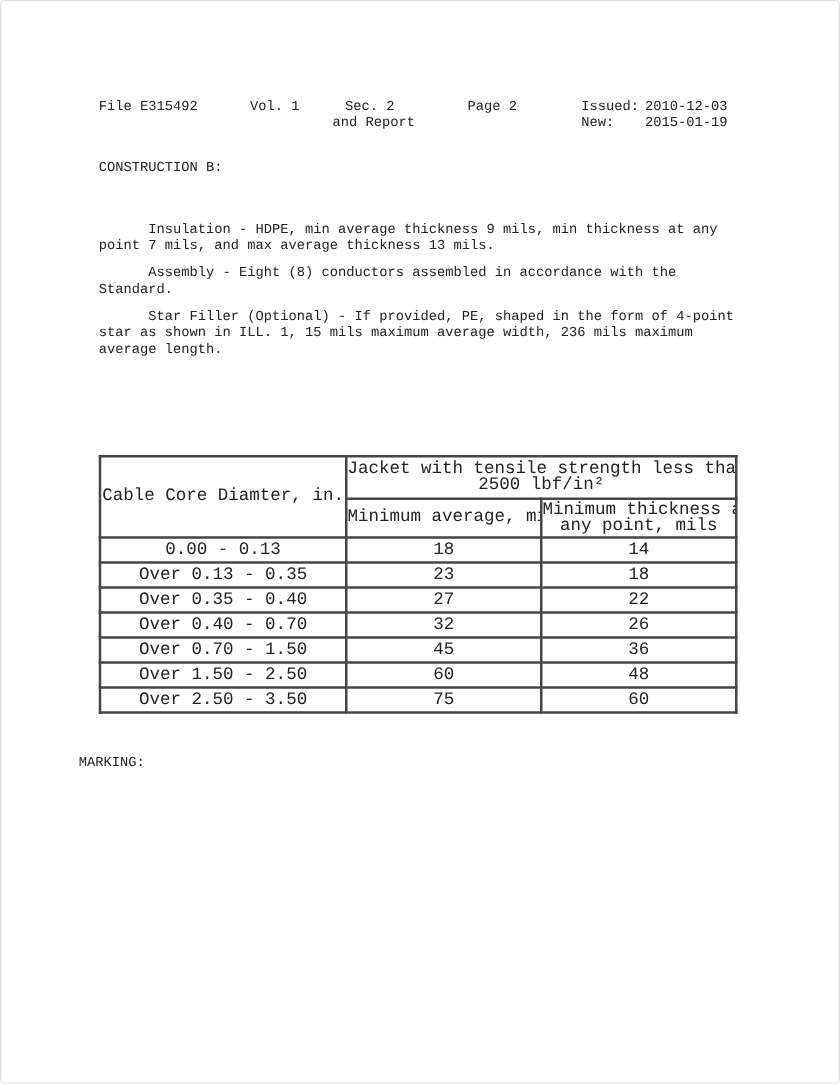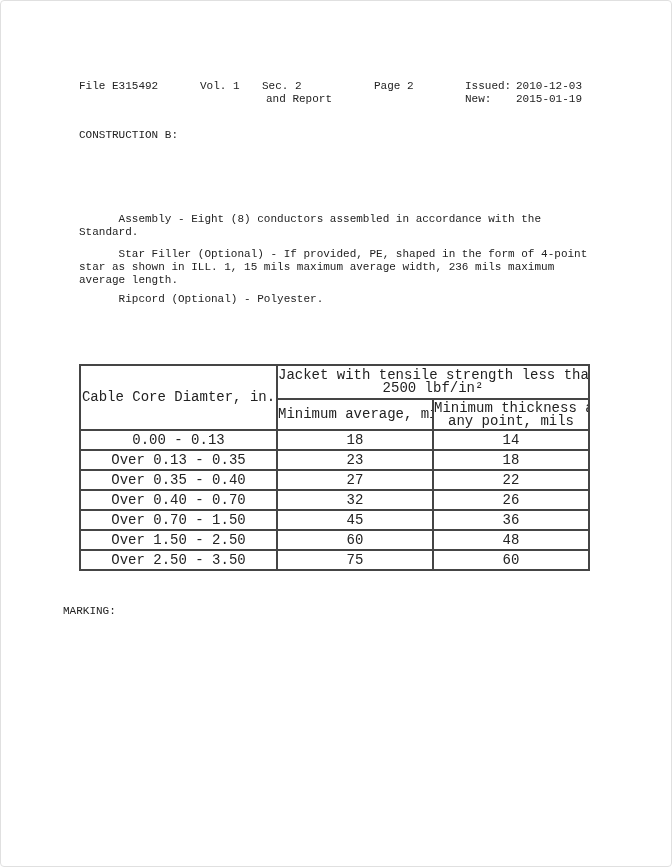--- a/index.html
+++ b/index.html
@@ -56,36 +56,37 @@
   tr.data { height: 20px; }
 </style>
 </head>
 <body>
 
 <div class="page">
 
   <div>
     <div class="abs" style="top:79px; left:78px;">File E315492</div>
     <div class="abs" style="top:79px; left:199px;">Vol. 1</div>
-    <div class="abs" style="top:79px; left:261px;">Sec. 2</div>
+    <div class="abs" style="top:79px; left:275px;">Sec. 2</div>
     <div class="abs" style="top:92px; left:265px;">and Report</div>
     <div class="abs" style="top:79px; left:373px;text-align:right;">Page 2</div>
     <div class="abs right-label" style="top:79px; left:464px; width:47px;">Issued:</div>
     <div class="abs" style="top:79px; left:515px;">2010-12-03</div>
     <div class="abs right-label" style="top:92px; left:464px; width:47px;">New:</div>
     <div class="abs" style="top:92px; left:515px;">2015-01-19</div>
   </div>
 
   <div class="abs" style="top:128px; left:78px;">CONSTRUCTION B:</div>
+  <div class="abs" style="top:177px; left:78px;">      Insulation - HDPE, min average thickness 9 mils, min thickness at any
+point 7 mils, and max average thickness 13 mils.</div>
   <div class="abs" style="top:212px; left:78px;">      Assembly - Eight (8) conductors assembled in accordance with the
 Standard.</div>
   <div class="abs" style="top:247px; left:78px;">      Star Filler (Optional) - If provided, PE, shaped in the form of 4-point
 star as shown in ILL. 1, 15 mils maximum average width, 236 mils maximum
 average length.</div>
-  <div class="abs" style="top:292px; left:78px;">      Ripcord (Optional) - Polyester.</div>
 
   <div class="tbl-wrap">
     <table class="spec">
       <colgroup>
         <col style="width:197px">
         <col style="width:156px">
         <col style="width:156px">
       </colgroup>
       <tbody>
         <tr class="hdr1">

